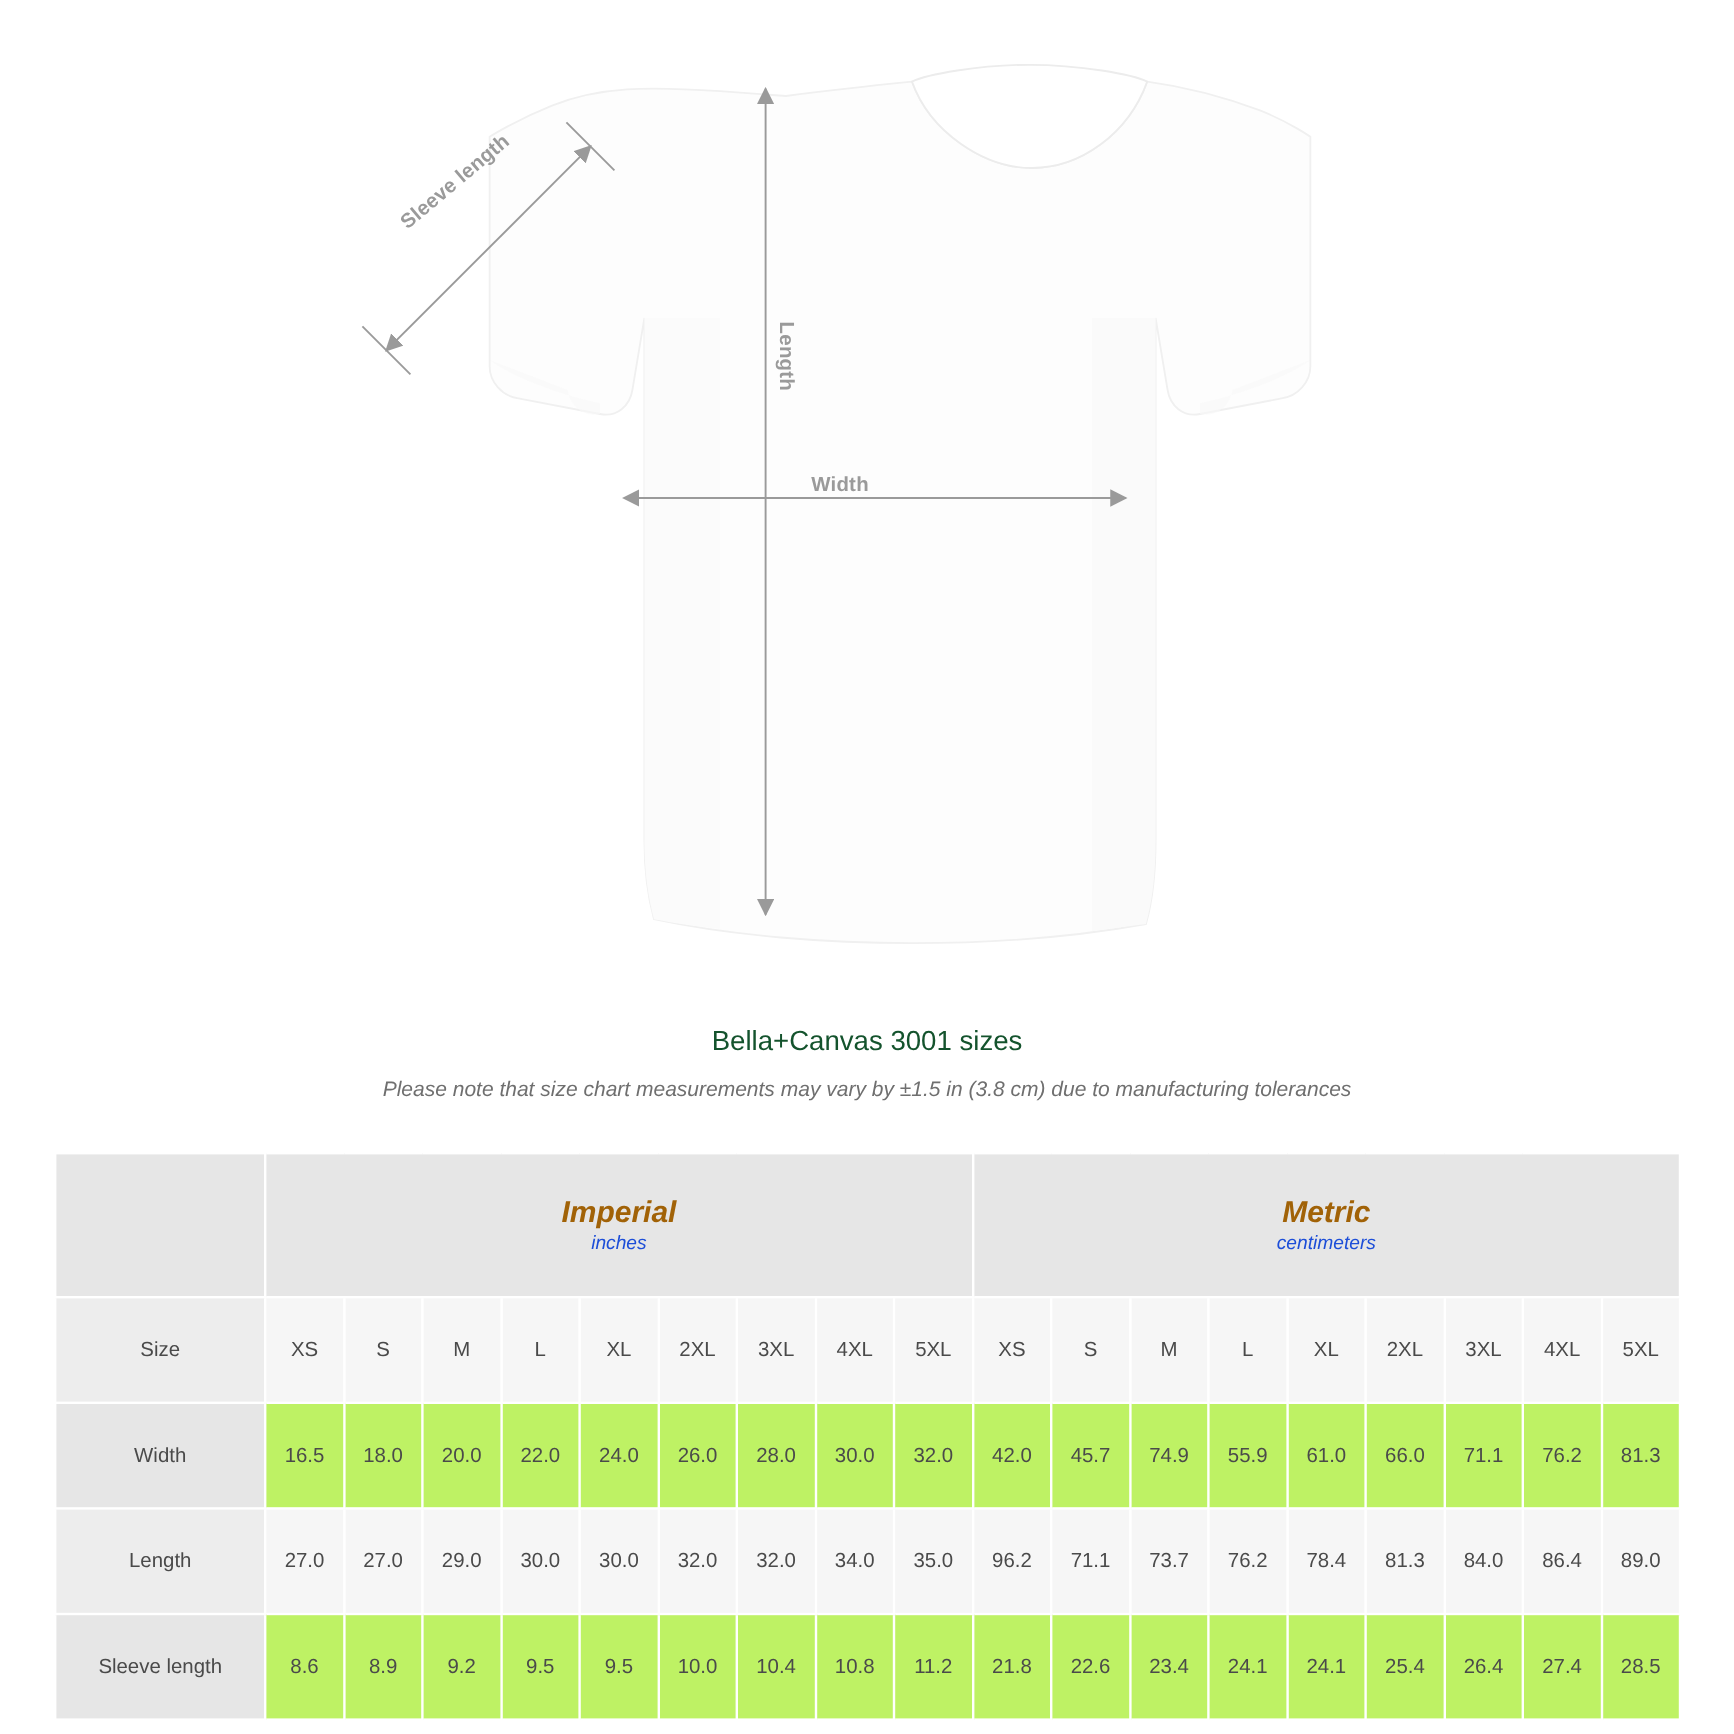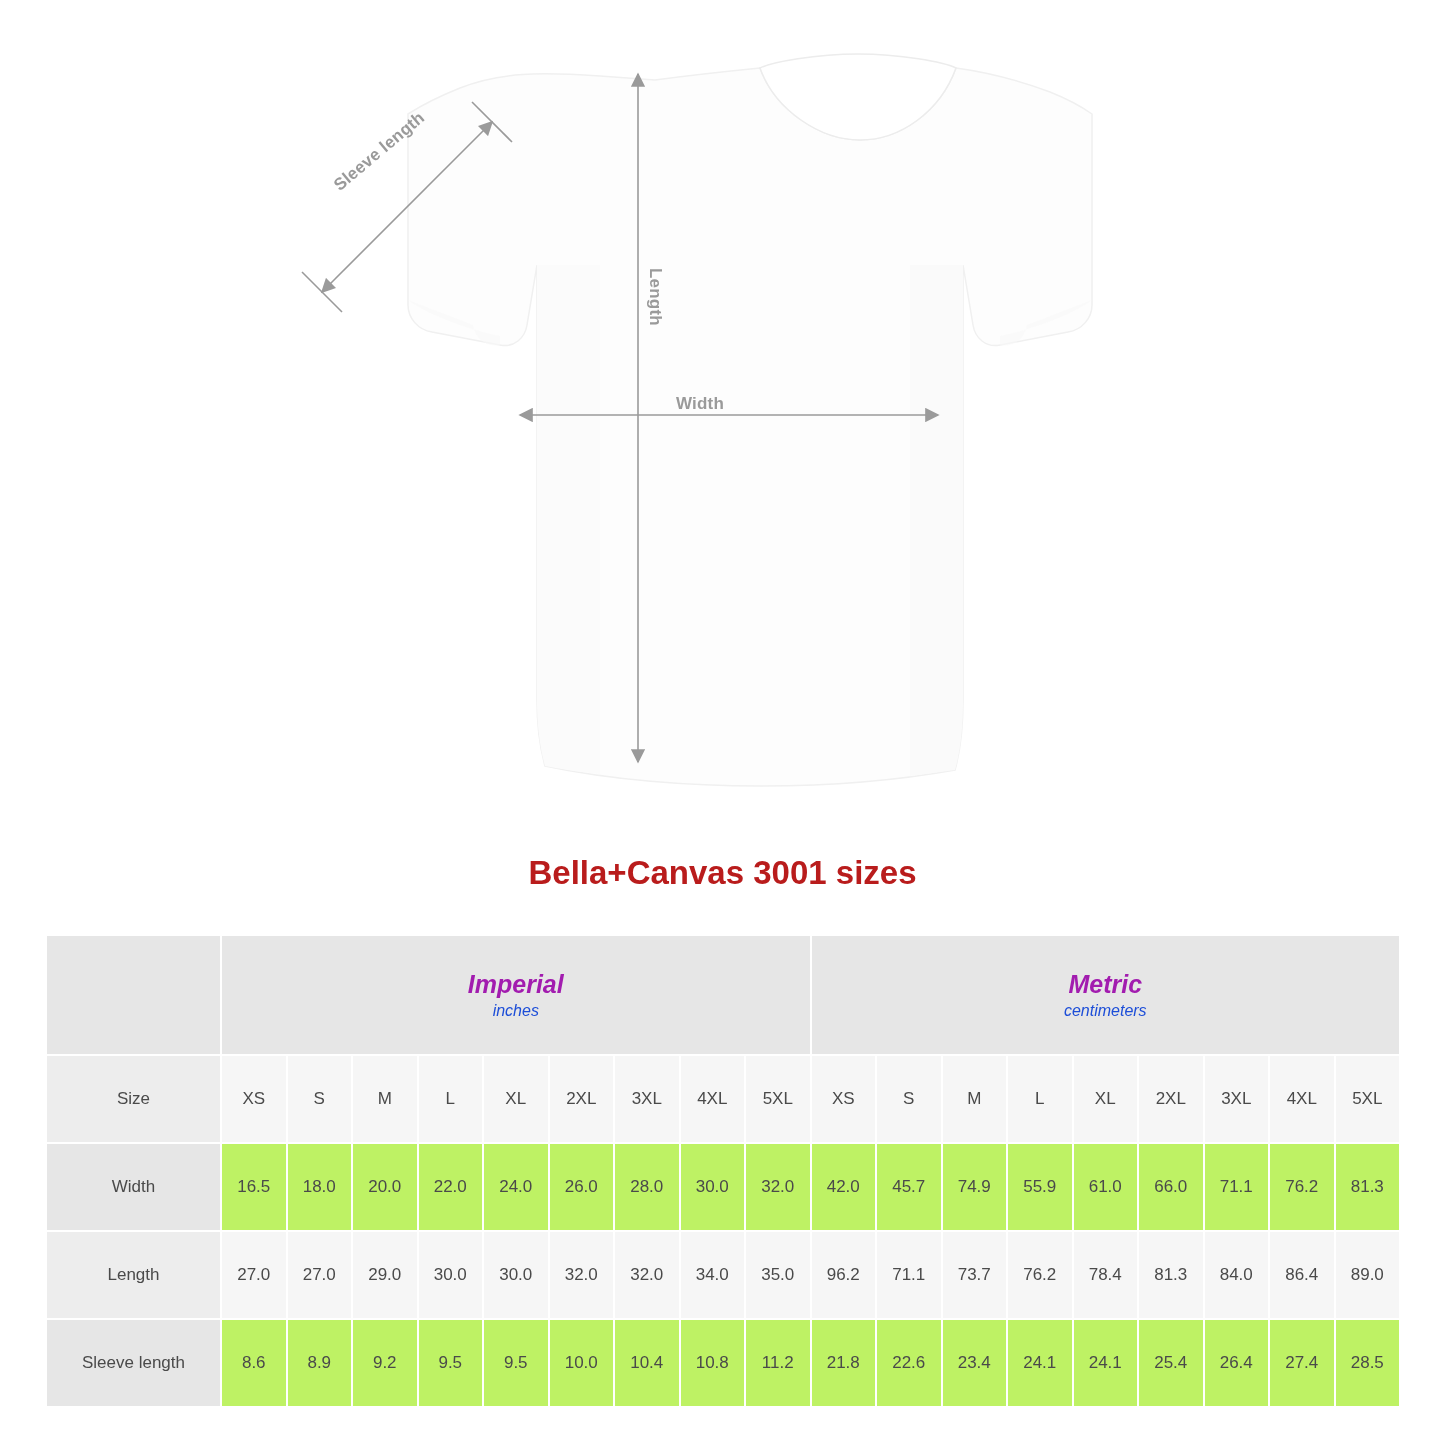--- a/index.html
+++ b/index.html
@@ -52,23 +52,23 @@
     text-orientation: mixed;
   }
   .label-width {
     left: 676px;
     top: 394px;
   }
 
   
   .title {
     text-align: center;
-    font-size: 33px;
-    font-weight: bold;
-    color: #b91c1c;
+    font-size: 23px;
+    font-weight: normal;
+    color: #14532d;
     margin: 0;
     padding-top: 34px;
   }
   .subtitle {
     text-align: center;
     font-size: 17.5px;
     font-style: italic;
     color: #6f6f6f;
     margin: 16px 0 0 0;
   }
@@ -93,21 +93,21 @@
   
   .unitcell {
     background: #e6e6e6;
     height: 118px;
     padding: 0;
   }
   .unit-name {
     font-size: 25px;
     font-style: italic;
     font-weight: bold;
-    color: #a21caf;
+    color: #a16207;
     line-height: 1.15;
   }
   .unit-sub {
     font-size: 16px;
     font-style: italic;
     color: #1d4ed8;
     margin-top: 4px;
   }
   .blankcell {
     background: #e6e6e6;
@@ -199,20 +199,21 @@
       <line x1="472" y1="102" x2="512" y2="142" stroke="#9a9a9a" stroke-width="1.6"></line>
       <line x1="302" y1="272" x2="342" y2="312" stroke="#9a9a9a" stroke-width="1.6"></line>
     </svg>
 
     <div class="measure-label label-sleeve">Sleeve length</div>
     <div class="measure-label label-length">Length</div>
     <div class="measure-label label-width">Width</div>
   </div>
 
   <h1 class="title">Bella+Canvas 3001 sizes</h1>
+  <p class="subtitle">Please note that size chart measurements may vary by ±1.5 in (3.8 cm) due to manufacturing tolerances</p>
 
   <div class="table-wrap">
     <table class="size-table">
       <colgroup>
         <col style="width:175px">
         <col span="18" style="width:65.5px">
       </colgroup>
       <tbody>
         <tr>
           <td class="blankcell"></td>

